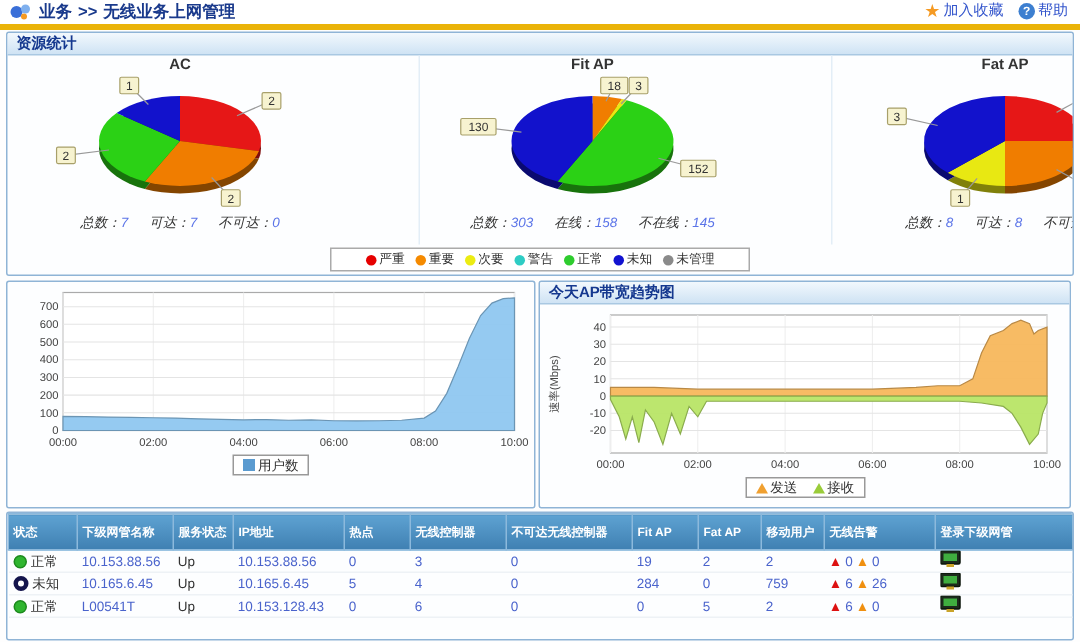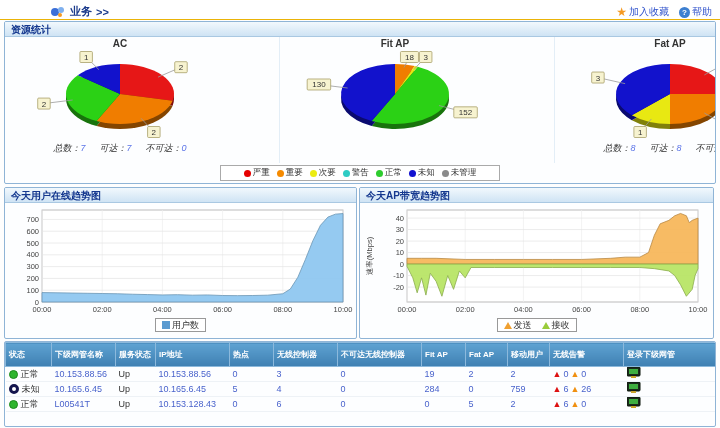--- a/index.html
+++ b/index.html
@@ -2,21 +2,21 @@
 <html><head>
 <meta charset="utf-8">
 <style>
   * { margin:0; padding:0; box-sizing:border-box; }
   html,body { width:720px; height:428px; overflow:hidden; background:#fff;
     font-family:"Liberation Sans","DejaVu Sans",sans-serif; }
   .page { position:relative; width:720px; height:428px; background:#fefefe; }
 
   
   .top-header { position:absolute; top:0; left:0; width:720px; height:20px;
-    background:#fff; border-bottom:1px solid #eab308; display:flex; align-items:flex-end;padding-left:44px; }
+    background:#fff; border-bottom:4px solid #eab308; display:flex; align-items:flex-start; }
   .crumb { display:flex; align-items:center; gap:4px; padding-left:6px;
     font-size:11px; font-weight:bold; color:#1a3a8c; }
   .hdr-right { margin-left:auto; display:flex; align-items:center; gap:10px; padding-right:8px;
     font-size:10px; color:#3355cc; }
   .hdr-link { display:flex; align-items:center; gap:2px; cursor:pointer; }
   .star { color:#f59a23; font-size:12px; }
   .help-q { display:inline-block; width:11px; height:11px; border-radius:50%;
     background:#3d7fd0; color:#fff; font-size:8px; font-weight:bold; text-align:center; line-height:11px; }
 
   
@@ -76,20 +76,21 @@
 
   <div class="top-header">
     <div class="crumb">
       <svg width="16" height="14" aria-hidden="true">
         <circle cx="5" cy="7" r="4" fill="#3a6fd8"></circle>
         <circle cx="11" cy="5" r="3" fill="#7fb0ee"></circle>
         <circle cx="10" cy="10" r="2" fill="#f59a23"></circle>
       </svg>
       <span>业务</span>
       <span>&gt;&gt;</span>
+      <span>无线业务上网管理</span>
     </div>
     <div class="hdr-right">
       <span class="hdr-link">
         <span class="star">★</span>
         <span>加入收藏</span>
       </span>
       <span class="hdr-link">
         <span class="help-q">?</span>
         <span>帮助</span>
       </span>
@@ -146,20 +147,25 @@
             <line x1="134.12087247238418" y1="19.17746794747962" x2="145.6878200174067" y2="7" stroke="#999" stroke-width="0.8"></line>
             <rect x="139.4378200174067" y="1.5" width="12.5" height="11" fill="#f7f3d0" stroke="#a8a06a" stroke-width="0.8" rx="1"></rect>
             <text x="145.6878200174067" y="10" text-anchor="middle" font-size="8px" fill="#333">3</text>
             <line x1="158.9574156429374" y1="55.51630098033937" x2="185.54893868619587" y2="62.3407756353553" stroke="#999" stroke-width="0.8"></line>
             <rect x="173.79893868619587" y="56.8407756353553" width="23.5" height="11" fill="#f7f3d0" stroke="#a8a06a" stroke-width="0.8" rx="1"></rect>
             <text x="185.54893868619587" y="65.3407756353553" text-anchor="middle" font-size="8px" fill="#333">152</text>
             <line x1="67.6025371519213" y1="38.030930662604966" x2="38.9299978981453" y2="34.493704388593095" stroke="#999" stroke-width="0.8"></line>
             <rect x="27.179997898145302" y="28.993704388593095" width="23.5" height="11" fill="#f7f3d0" stroke="#a8a06a" stroke-width="0.8" rx="1"></rect>
             <text x="38.9299978981453" y="37.493704388593095" text-anchor="middle" font-size="8px" fill="#333">130</text>
           </svg>
+          <div class="pie-stats">
+            <b><span>总数：</span><span class="val">303</span></b>
+            <b><span>在线：</span><span class="val">158</span></b>
+            <b><span>不在线：</span><span class="val">145</span></b>
+          </div>
         </div>
         <div class="pie-block">
           <div class="pie-title">Fat AP</div>
           <svg width="230" height="92" style="display:block;margin:0 auto;">
             <path d="M115,49 L115,19 A54,30 0 0 1 169,49 Z" fill="rgb(127,13,13)"></path>
             <path d="M115,49 L169,49 A54,30 0 0 1 115,79 Z" fill="rgb(132,69,0)"></path>
             <path d="M115,49 L115,79 A54,30 0 0 1 76.81623381592644,70.21320343559643 Z" fill="rgb(128,128,10)"></path>
             <path d="M115,49 L76.81623381592644,70.21320343559643 A54,30 0 0 1 114.99999999999999,19 Z" fill="rgb(10,10,112)"></path>
             <path d="M115,44 L115,14 A54,30 0 0 1 169,44 Z" fill="#e61717"></path>
             <path d="M115,44 L169,44 A54,30 0 0 1 115,74 Z" fill="#f07d00"></path>
@@ -213,21 +219,20 @@
           </span>
           <span class="legend-item">
             <span class="dot" style="background:#8a8a8a"></span>
             <span>未管理</span>
           </span>
         </div>
     </div>
   </div>
 
   <div class="panel" id="user-chart-panel">
-    <div class="panel-title">今天用户在线趋势图</div>
     <svg class="chart-area" id="user-chart" width="345" height="114">
         <rect x="34" y="6" width="301" height="92" fill="#fff" stroke="#aaa" stroke-width="0.8"></rect>
         <line x1="34" y1="6" x2="34" y2="98" stroke="#eee" stroke-width="0.7"></line>
         <text x="34" y="108" text-anchor="middle" font-size="7.5px" fill="#444">00:00</text>
         <line x1="94.2" y1="6" x2="94.2" y2="98" stroke="#eee" stroke-width="0.7"></line>
         <text x="94.2" y="108" text-anchor="middle" font-size="7.5px" fill="#444">02:00</text>
         <line x1="154.4" y1="6" x2="154.4" y2="98" stroke="#eee" stroke-width="0.7"></line>
         <text x="154.4" y="108" text-anchor="middle" font-size="7.5px" fill="#444">04:00</text>
         <line x1="214.6" y1="6" x2="214.6" y2="98" stroke="#eee" stroke-width="0.7"></line>
         <text x="214.6" y="108" text-anchor="middle" font-size="7.5px" fill="#444">06:00</text>

